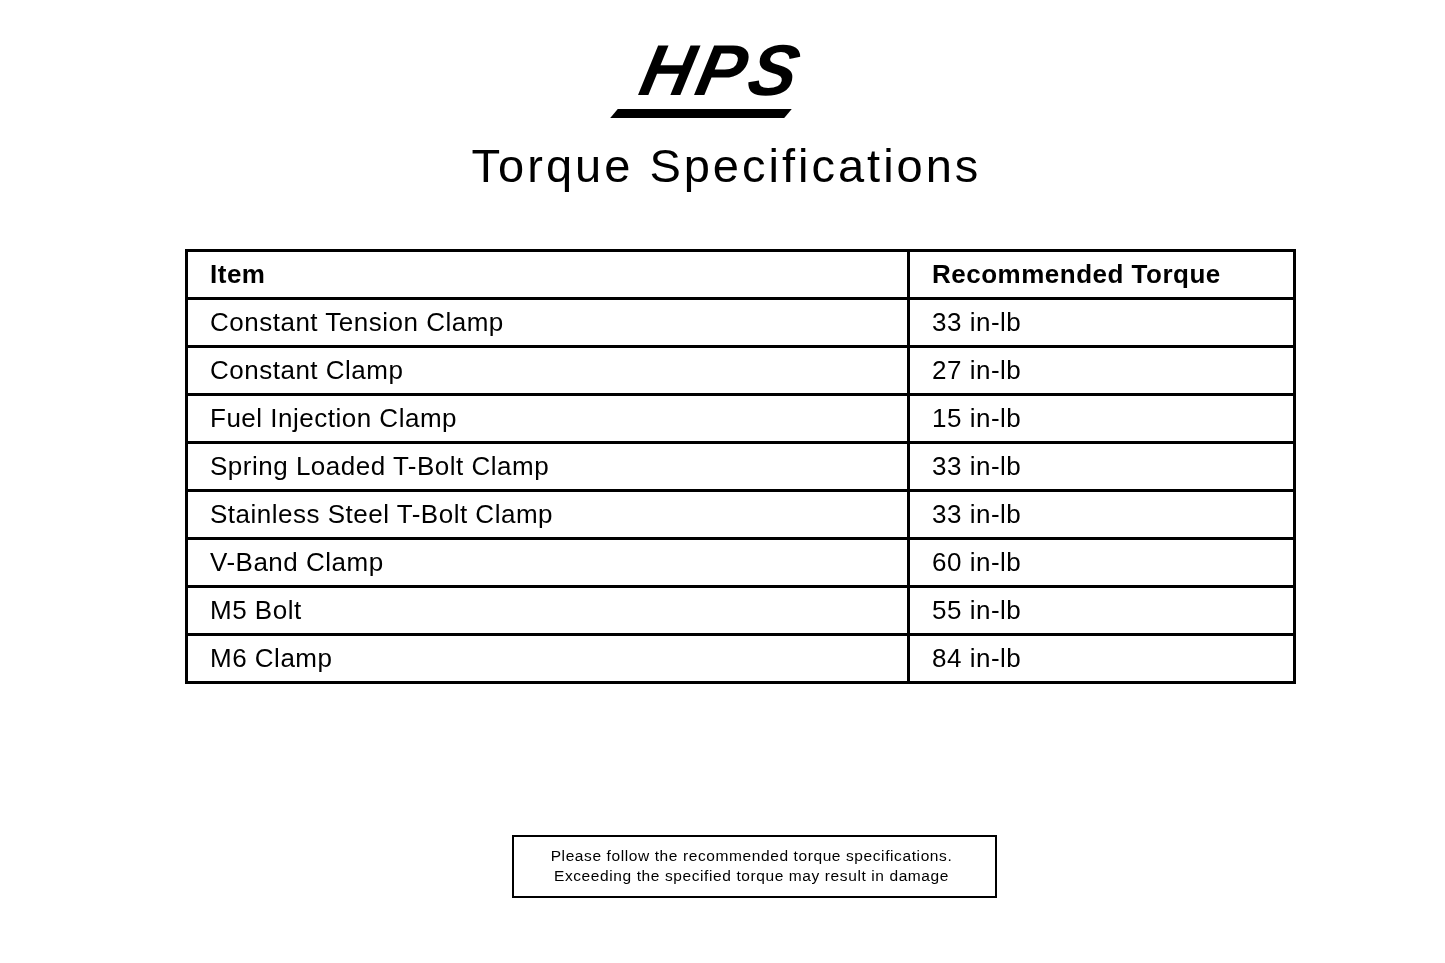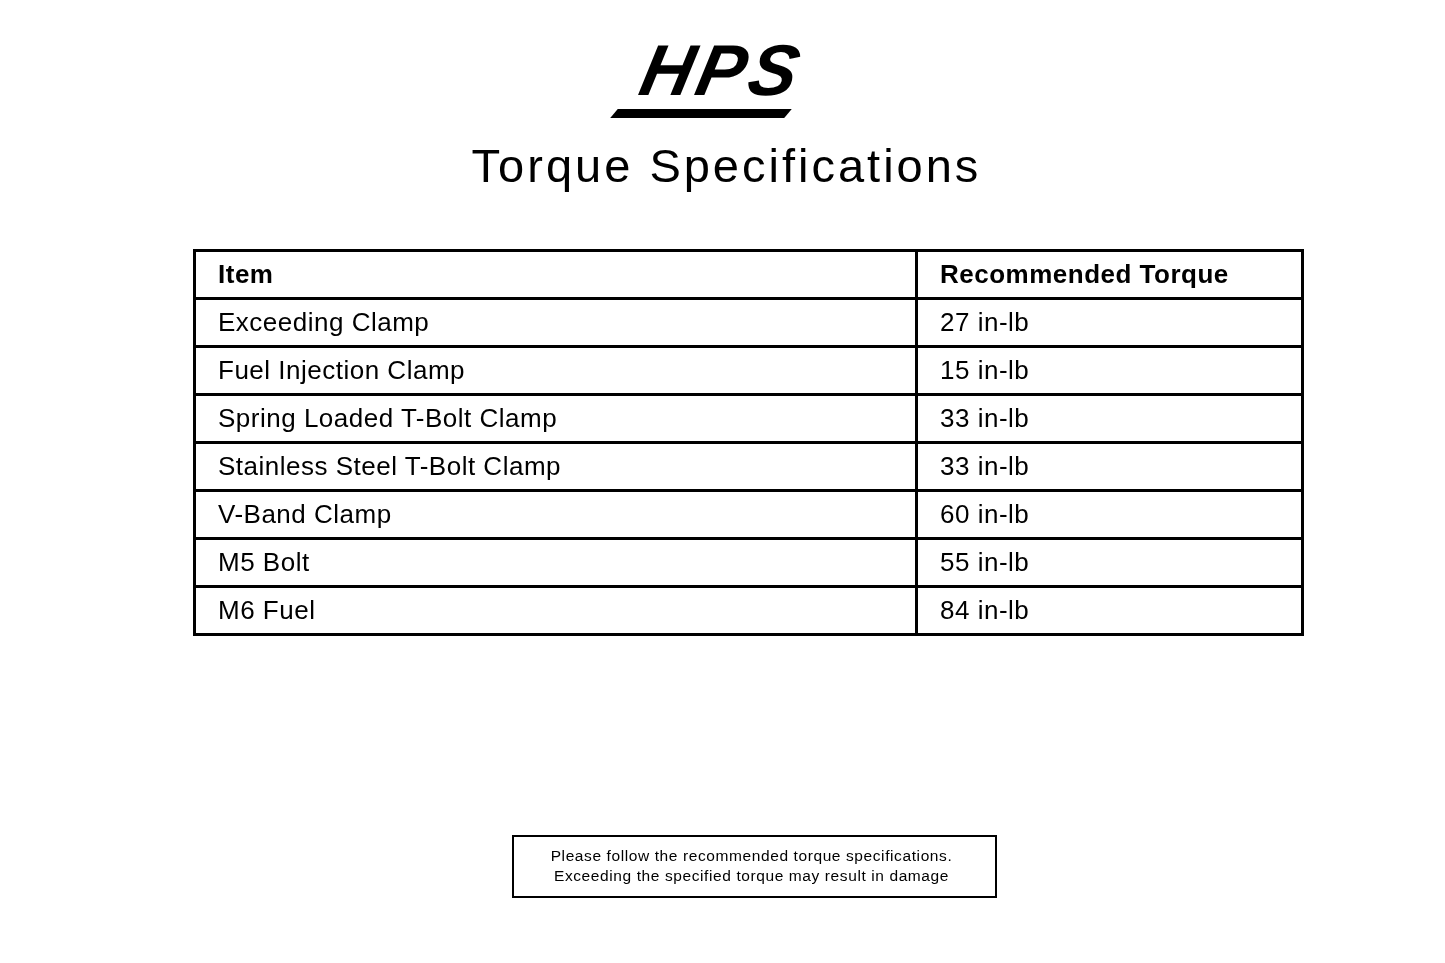--- a/index.html
+++ b/index.html
@@ -55,21 +55,21 @@
     text-align: center;
     font-size: 47px;
     font-weight: 400;
     letter-spacing: 3px;
     color: #000000;
   }
 
   
   .spec-table {
     position: absolute;
-    left: 193px;
+    left: 185px;
     top: 249px;
     width: 1108px;
     border-collapse: collapse;
     table-layout: fixed;
   }
   .spec-table col.c-item   { width: 722px; }
   .spec-table col.c-torque { width: 386px; }
   .spec-table th, .spec-table td {
     border: 3px solid #000000;
     height: 48px;
@@ -118,23 +118,27 @@
       <col class="c-item">
       <col class="c-torque">
     </colgroup>
   <thead>
     <tr>
       <th>Item</th>
       <th>Recommended Torque</th>
     </tr>
   </thead>
   <tbody id="spec-table-body">
+  <tr>
+    <td>Constant Tension Clamp</td>
+    <td>33 in-lb</td>
+  </tr>
 
   <tr>
-    <td>Exceeding Clamp</td>
+    <td>Constant Clamp</td>
     <td>27 in-lb</td>
   </tr>
 
   <tr>
     <td>Fuel Injection Clamp</td>
     <td>15 in-lb</td>
   </tr>
 
   <tr>
     <td>Spring Loaded T-Bolt Clamp</td>
@@ -151,21 +155,21 @@
     <td>60 in-lb</td>
   </tr>
 
 
   <tr>
     <td>M5 Bolt</td>
     <td>55 in-lb</td>
   </tr>
 
   <tr>
-    <td>M6 Fuel</td>
+    <td>M6 Clamp</td>
     <td>84 in-lb</td>
   </tr>
 
 </tbody>
 </table>
 
 <div class="note-box">
   <div class="note-line">Please follow the recommended torque specifications.</div>
   <div class="note-line">Exceeding the specified torque may result in damage</div>
 </div>

